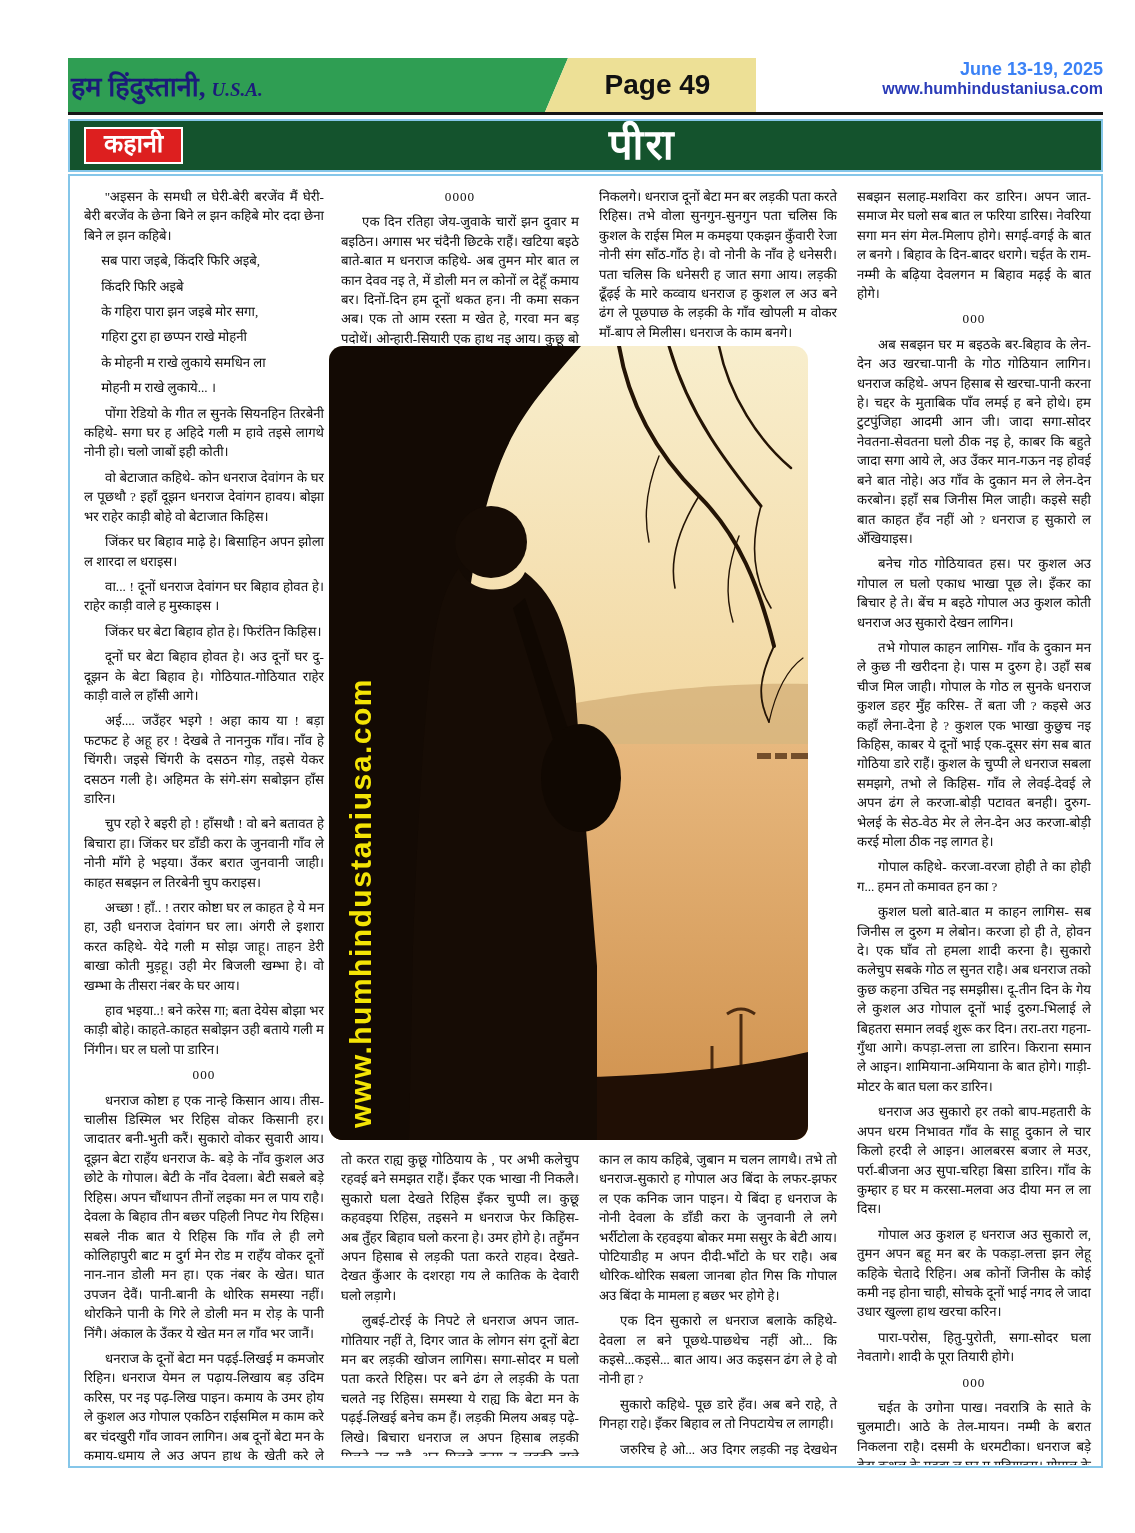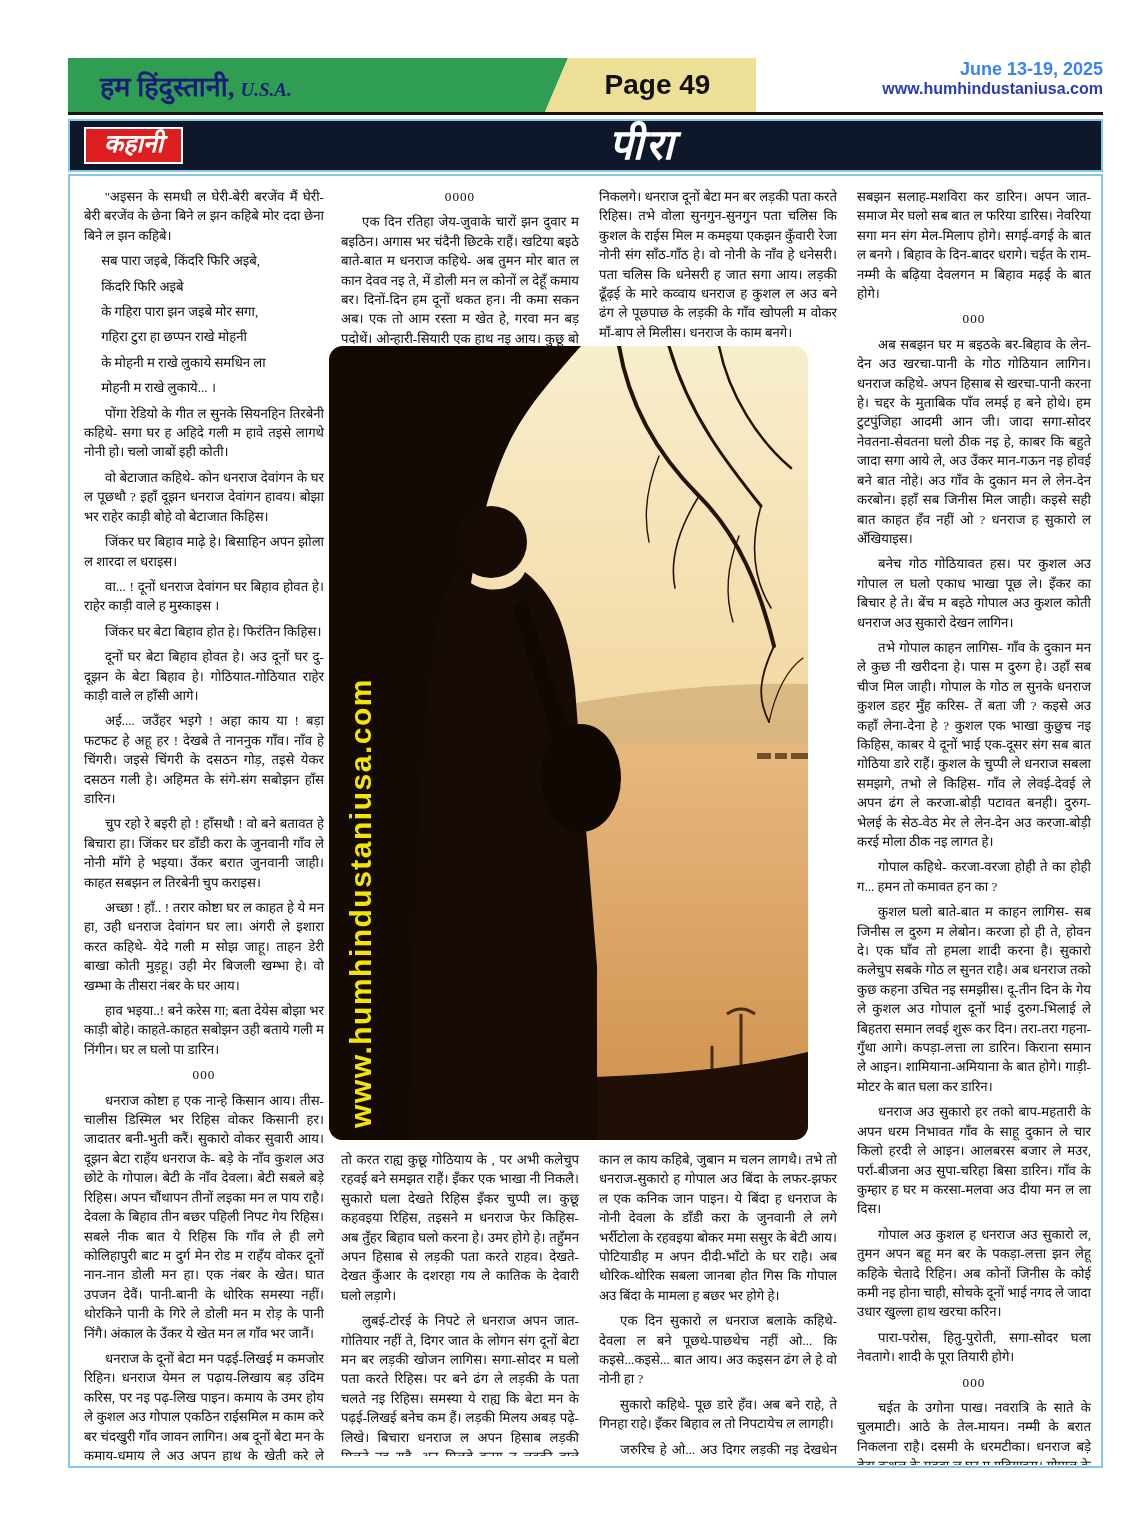--- a/index.html
+++ b/index.html
@@ -4,33 +4,33 @@
 <style>
   html,body{margin:0;padding:0;background:#ffffff;}
   #page{position:relative;width:1135px;height:1533px;background:#ffffff;overflow:hidden;
         font-family:"Liberation Serif","DejaVu Sans",serif;}
 
   
   #banner{position:absolute;left:68px;top:58px;width:1035px;height:54px;}
   #banner-green{position:absolute;left:0;top:0;width:500px;height:54px;background:#2f9e53;
 romo    clip-path:polygon(0 0,100% 0,95.4% 100%,0 100%);display:flex;align-items:center;}
   #banner-green{clip-path:polygon(0 0,100% 0,95.4% 100%,0 100%);}
-  .masthead-text{padding-left:32px;color:#1b1b7a;font-weight:bold;font-size:27px;white-space:nowrap;}
+  .masthead-text{padding-left:3px;color:#1b1b7a;font-weight:bold;font-size:27px;white-space:nowrap;}
   .masthead-usa{font-size:19px;font-style:italic;font-weight:bold;margin-left:6px;}
   #banner-yellow{position:absolute;left:477px;top:0;width:211px;height:54px;background:#ede096;
     clip-path:polygon(23px 0,100% 0,100% 100%,0 100%);display:flex;align-items:center;justify-content:center;}
   #page-badge{color:#111;font-weight:bold;font-size:28px;font-family:"Liberation Sans",sans-serif;padding-left:14px;}
   #banner-right{position:absolute;right:0;top:1px;text-align:right;line-height:1.15;font-family:"Liberation Sans",sans-serif;}
   #issue-date{color:#3b82f6;font-weight:bold;font-size:18px;}
   #site-url{color:#2a3bb8;font-weight:bold;font-size:16px;}
   #banner-rule{position:absolute;left:68px;top:112px;width:1035px;height:3px;background:#161616;}
 
   
   #title-bar{position:absolute;left:68px;top:119px;width:1035px;height:53px;box-sizing:border-box;
-    background:#0f172a;border:2px solid #85c6e9;display:flex;align-items:center;font-style:italic;}
+    background:#14532d;border:2px solid #85c6e9;display:flex;align-items:center;}
   #kicker{margin-left:14px;background:#dd1f1f;border:2px solid #ffffff;color:#ffffff;
     font-weight:bold;font-size:25px;padding:1px 18px 4px 18px;line-height:1.15;}
   #main-title{flex:1;text-align:center;color:#ffffff;font-weight:bold;font-size:42px;
     letter-spacing:2px;padding-bottom:6px;}
 
   
   #article{position:absolute;left:68px;top:174px;width:1035px;height:1294px;box-sizing:border-box;
     border:2px solid #85c6e9;background:#ffffff;}
   .col{position:absolute;overflow:hidden;font-size:13.2px;line-height:19.4px;color:#0c0c0c;}
   .para{margin:6px;}

